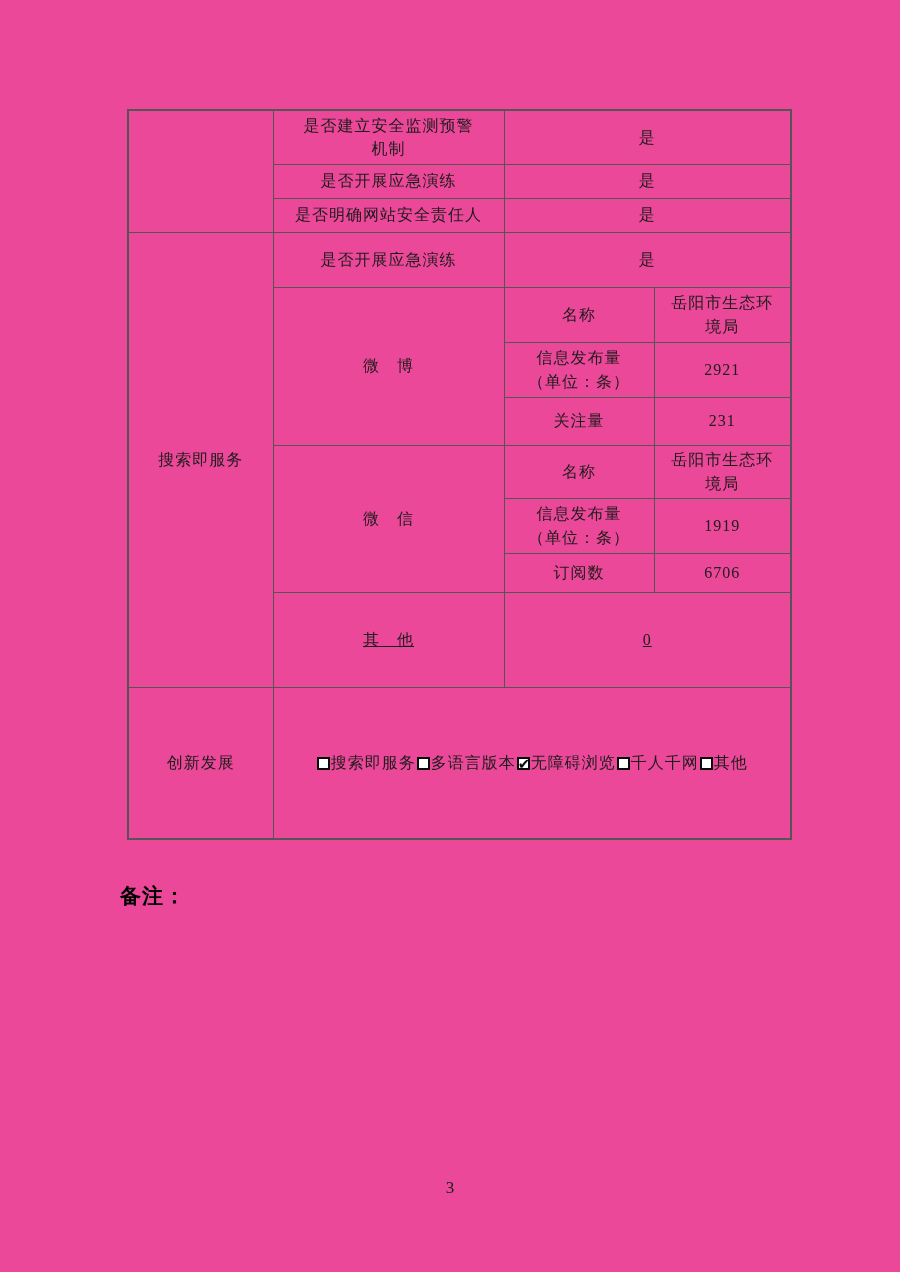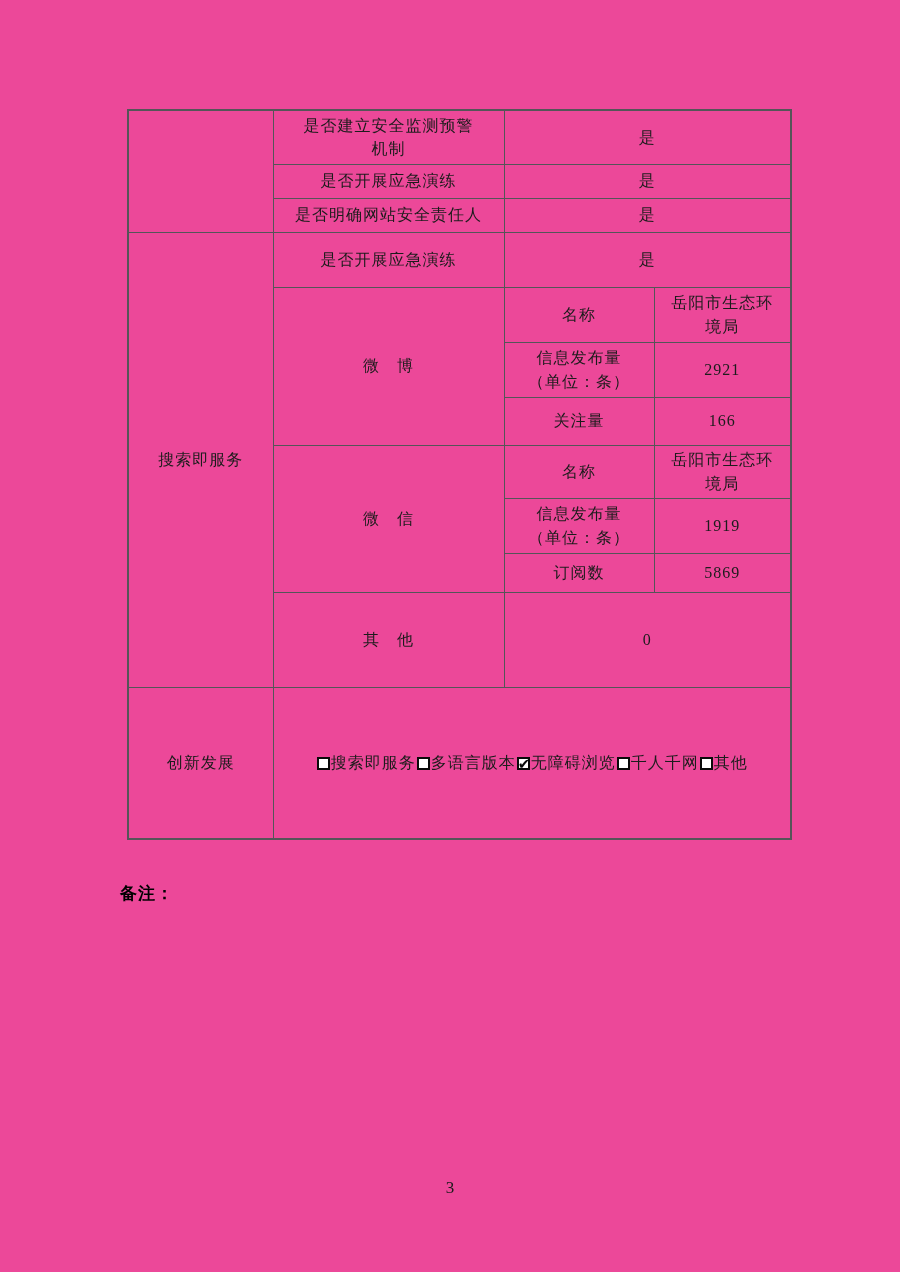--- a/index.html
+++ b/index.html
@@ -36,21 +36,21 @@
   tr.r1  { height: 54px; }
   tr.r2  { height: 34px; }
   tr.r3  { height: 34px; }
   tr.r4  { height: 55px; }
   tr.r5  { height: 55px; }
   tr.r6  { height: 55px; }
   tr.r7  { height: 48px; }
   tr.r8  { height: 53px; }
   tr.r9  { height: 55px; }
   tr.r10 { height: 39px; }
-  tr.r11 { height: 95px; }
+  tr.r11 { height: 95px; text-decoration: underline; }
   tr.r12 { height: 152px; }
   td.cb-cell {
     white-space: normal;
     font-size: 17px;
     letter-spacing: 0.5px;
     padding: 2px 4px;
     margin-top: 8px;
   }
   .cb { white-space: nowrap; }
   .cbx {
@@ -72,21 +72,21 @@
     font-weight: bold;
     color: #0a0a0a;
     font-family: "DejaVu Sans", sans-serif;
   }
   .remarks {
     position: absolute;
     left: 120px;
     top: 882px;
     font-family: "Liberation Sans", "DejaVu Sans", sans-serif;
     font-weight: bold;
-    font-size: 17px;
+    font-size: 21px;
     letter-spacing: 1px;
     color: #000000;
   }
   .pageno {
     position: absolute;
     left: 0;
     right: 0;
     top: 1178px;
     text-align: center;
     font-size: 17px;
@@ -131,36 +131,36 @@
         <td>岳阳市生态环
 境局</td>
       </tr>
       <tr class="r6">
         <td>信息发布量
 （单位：条）</td>
         <td>2921</td>
       </tr>
       <tr class="r7">
         <td>关注量</td>
-        <td>166</td>
+        <td>231</td>
       </tr>
       <tr class="r8">
         <td rowspan="3">微　信</td>
         <td>名称</td>
         <td>岳阳市生态环
 境局</td>
       </tr>
       <tr class="r9">
         <td>信息发布量
 （单位：条）</td>
         <td>1919</td>
       </tr>
       <tr class="r10">
         <td>订阅数</td>
-        <td>5869</td>
+        <td>6706</td>
       </tr>
       <tr class="r11">
         <td>其　他</td>
         <td colspan="2">0</td>
       </tr>
       <tr class="r12">
         <td>创新发展</td>
         <td colspan="3" class="cb-cell"><span class="cb"><span class="cbx" data-checked="false"></span><span>搜索即服务</span></span><span class="cb"><span class="cbx" data-checked="false"></span><span>多语言版本</span></span><span class="cb"><span class="cbx" data-checked="true"></span><span>无障碍浏览</span></span><span class="cb"><span class="cbx" data-checked="false"></span><span>千人千网</span></span><span class="cb"><span class="cbx" data-checked="false"></span><span>其他</span></span></td>
       </tr>
     </tbody>

